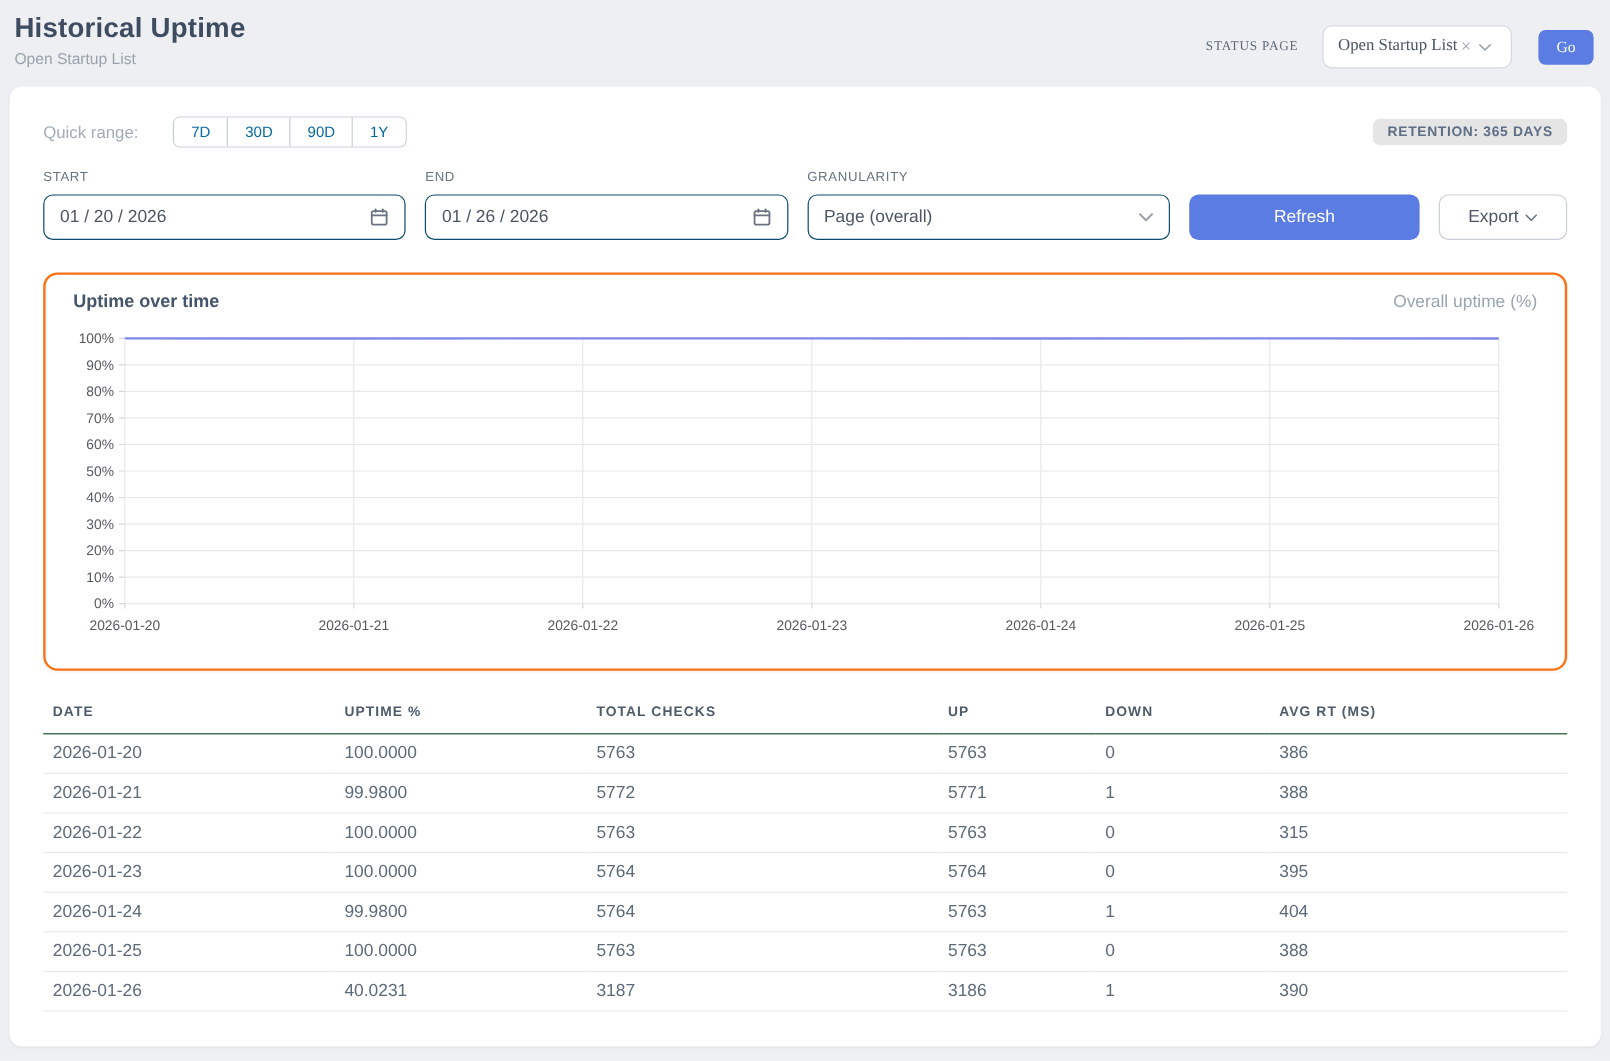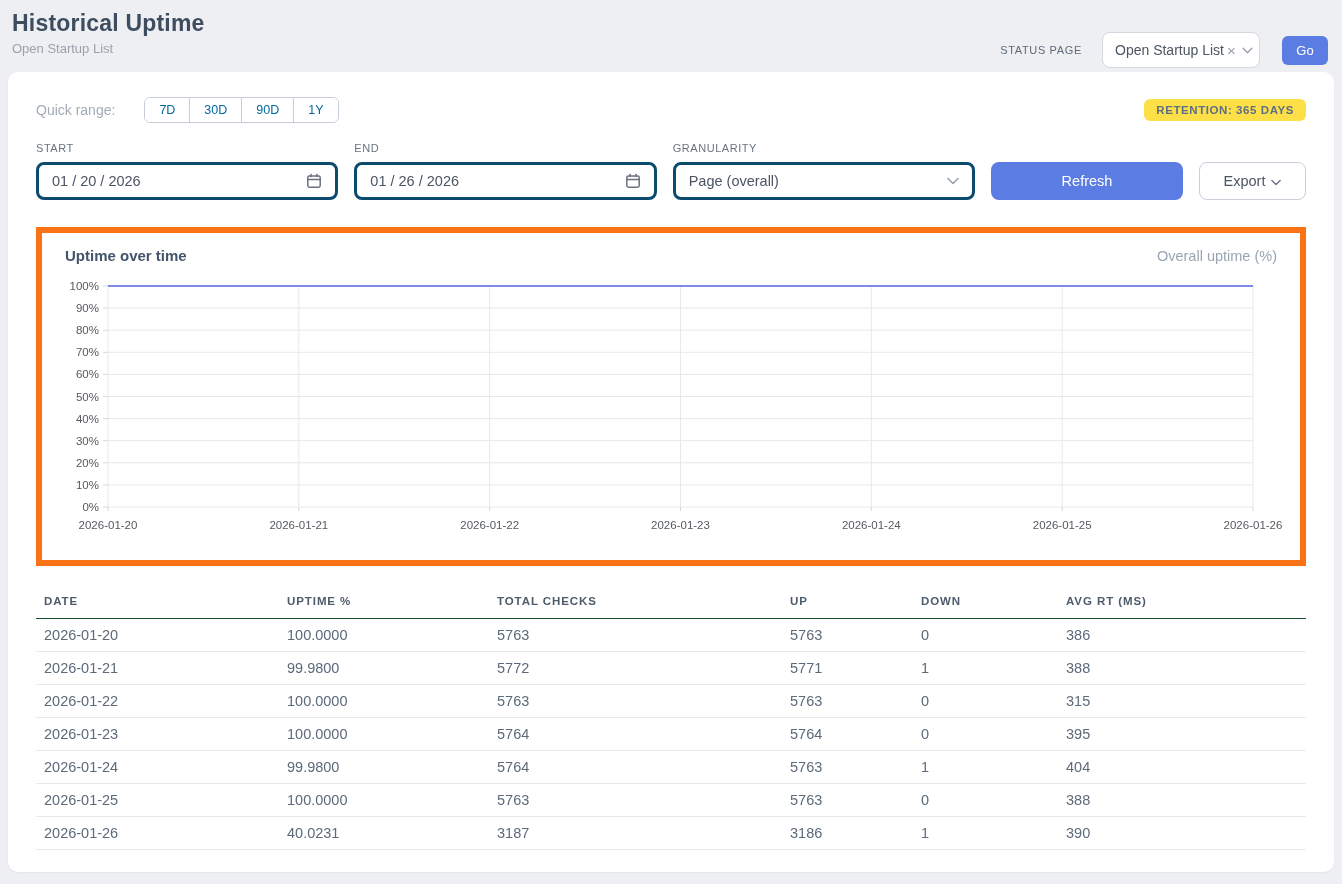--- a/index.html
+++ b/index.html
@@ -11,21 +11,21 @@
     overflow:hidden;
   }
 
   
   .page-header {
     display:flex; justify-content:space-between; align-items:flex-start;
     padding:10px 14px 0 12px; height:72px;
   }
   .page-title { font-size:23px; font-weight:700; color:#3d4c5f; letter-spacing:.2px; }
   .page-subtitle { font-size:13px; color:#9aa3ad; margin-top:4px; }
-  .header-right { display:flex; align-items:center; gap:20px; margin-top:22px; }
+  .header-right { display:flex; align-items:center; gap:20px; margin-top:11px;font-family:Liberation Serif, serif; }
   .status-page-label { font-size:11px; color:#5f6b7a; letter-spacing:.06em; font-weight:400; }
   .status-select {
     display:flex; align-items:center; gap:6px;
     background:#fff; border:1px solid #d5d9df; border-radius:8px;
     height:36px; padding:0 12px; width:158px; cursor:pointer;
   }
   .status-select .sel-text { font-size:14px; color:#4b5563; white-space:nowrap; }
   .clear-x { color:#9aa1ab; font-size:15px; line-height:1; margin-left:-3px; }
   .chev { stroke:#9aa1ab; fill:none; stroke-width:1.6; stroke-linecap:round; stroke-linejoin:round; }
   .go-btn {
@@ -44,49 +44,49 @@
   
   .row1 { display:flex; align-items:center; height:26px;gap:15px; }
   .quick-range-label { font-size:14px; color:#a3abb5; margin-right:14px; }
   .qr-group { display:inline-flex; border:1px solid #c5cdd8; border-radius:6px; overflow:hidden; background:#fff; }
   .qr-btn {
     background:#fff; border:none; border-left:1px solid #c5cdd8;
     padding:5px 14px; font-size:12.5px; color:#0369a1; font-family:inherit; cursor:pointer;
   }
   .qr-btn:first-child { border-left:none; }
   .retention-badge {
-    margin-left:auto; background:#fde047; color:#5d6e85;
+    margin-left:auto; background:#e5e5e5; color:#5d6e85;
     font-size:11.5px; font-weight:700; letter-spacing:.05em;
     padding:5px 12px; border-radius:6px;
   }
 
   
   .row2 { display:flex; align-items:flex-end; gap:16px; margin-top:19px; }
   .field { flex:1; }
   .field-label { display:block; font-size:11px; color:#68737f; letter-spacing:.05em; margin-bottom:8px; }
   .input-box {
     display:flex; align-items:center; justify-content:space-between;
-    height:38px; border:3px solid #0c4a6e; border-radius:8px;
+    height:38px; border:1px solid #0c4a6e; border-radius:8px;
     padding:0 13px; background:#fff; font-size:14.5px; color:#4b5563; cursor:text;
   }
   .select-box { cursor:pointer; }
   .cal-icon svg, .sel-chev svg { display:block; }
   .refresh-btn {
     width:192px; height:38px; background:#5b7ce2; color:#fff;
     border:none; border-radius:8px; font-size:14.5px; font-family:inherit; cursor:pointer;
   }
   .export-btn {
     width:107px; height:38px; background:#fff; color:#4b5563;
     border:1px solid #c9cfd8; border-radius:8px; font-size:14.5px; font-family:inherit; cursor:pointer;
     display:inline-flex; align-items:center; justify-content:center; gap:6px;
   }
 
   
   .chart-card {
-    margin-top:27px; border:6px solid #f97316; border-radius:0;
+    margin-top:27px; border:2px solid #f97316; border-radius:12px;
     background:#fff; box-shadow:0 1px 2px rgba(16,24,40,.04);
     padding:14px 15px 18px;
   }
   .chart-head { display:flex; justify-content:space-between; align-items:center; padding:0 8px; margin-bottom:12px; }
   .chart-title { font-size:15px; font-weight:700; color:#44546a; }
   .chart-legend { font-size:14.5px; color:#9aa5b2; }
 
   
   table { width:100%; border-collapse:collapse; table-layout:fixed; margin-top:24px; }
   thead th {

